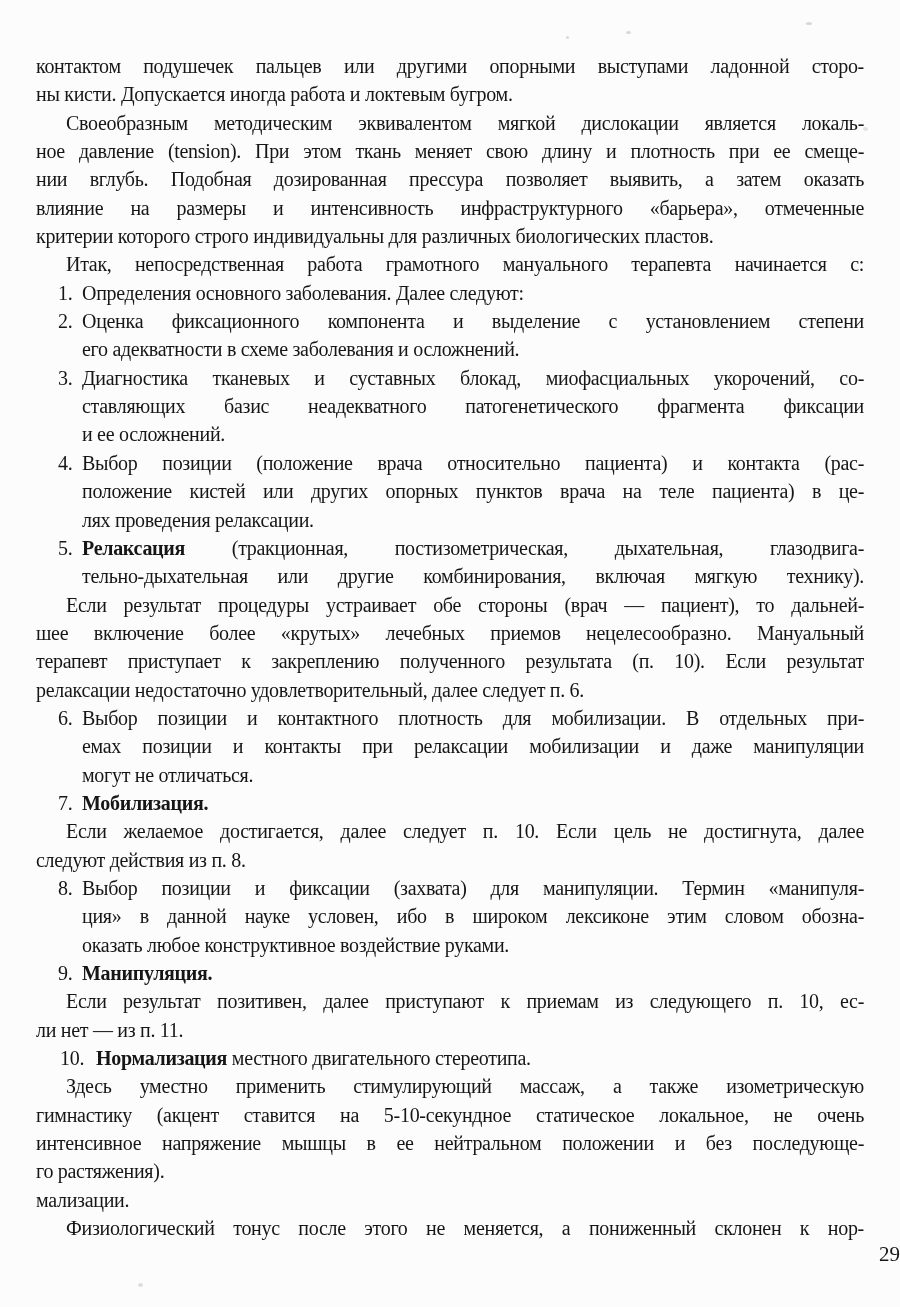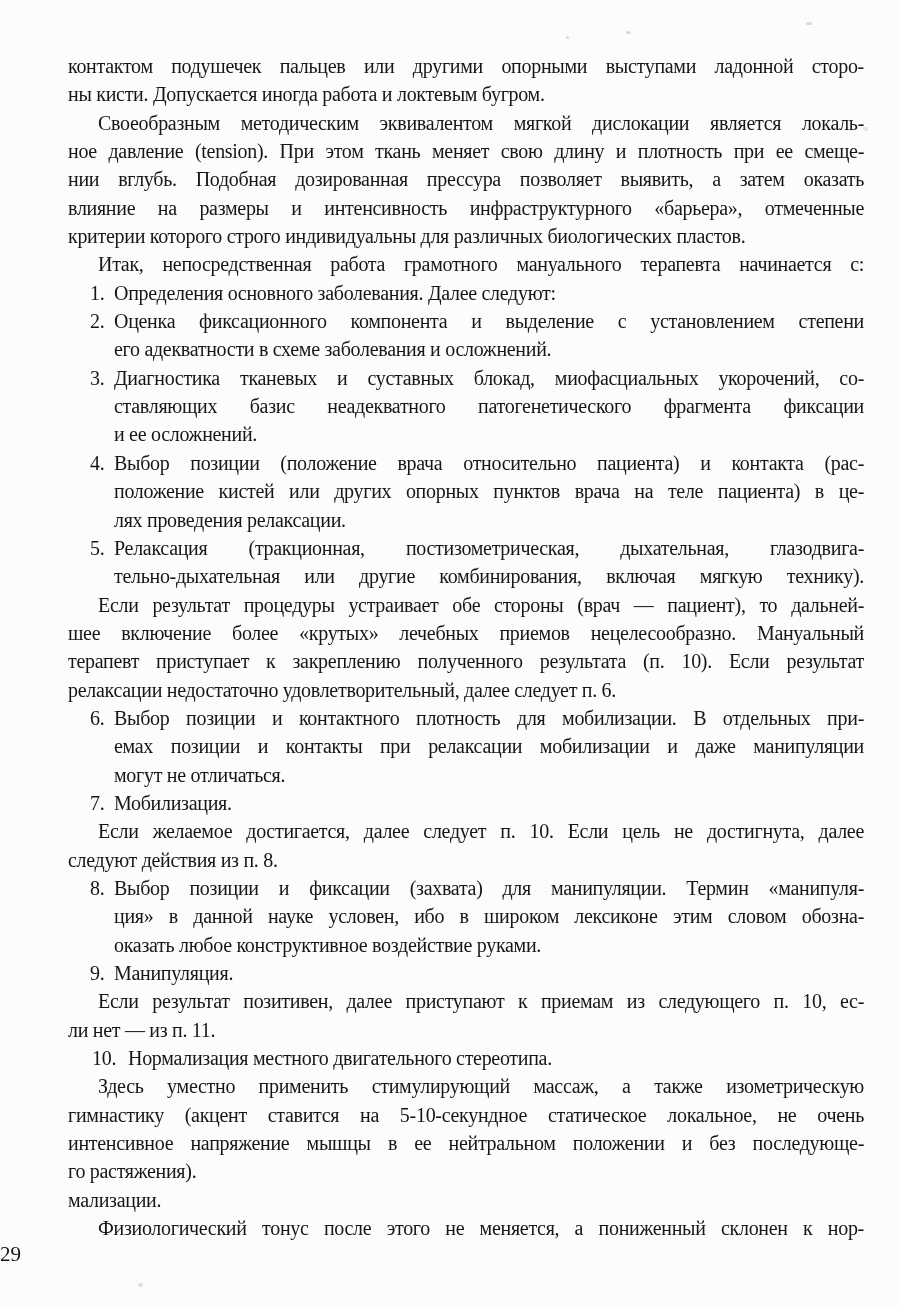--- a/index.html
+++ b/index.html
@@ -21,21 +21,20 @@
     left: 36px;
     top: 52px;
     width: 828px;
     font-size: 20px;
     line-height: 28.35px;
     letter-spacing: -0.3px;
   }
   .line {
     position: relative;
     white-space: normal;
-    margin-left: 32px;
   }
   .line.j {
     text-align: justify;
     text-align-last: justify;
   }
   .line.ind {
     padding-left: 30px;
   }
   .block.li {
     margin-left: 46px;
@@ -45,28 +44,28 @@
     left: -24px;
     top: 0;
   }
   .block.li .line.widenum {
     padding-left: 14px;
   }
   .block.li .line.widenum .num {
     left: -22px;
   }
   .b {
-    font-weight: normal;
+    font-weight: bold;
   }
   .page-number {
     position: absolute;
     top: 1240px;
     left: 0;
     right: 0;
-    text-align: left;
+    text-align: right;
     font-size: 21px;
     line-height: 28px;
   }
   .speck {
     position: absolute;
     border-radius: 50%;
     background: #b9b9b9;
     opacity: 0.55;
   }
   .s1 { left: 626px; top: 31px;  width: 5px; height: 3px; }

